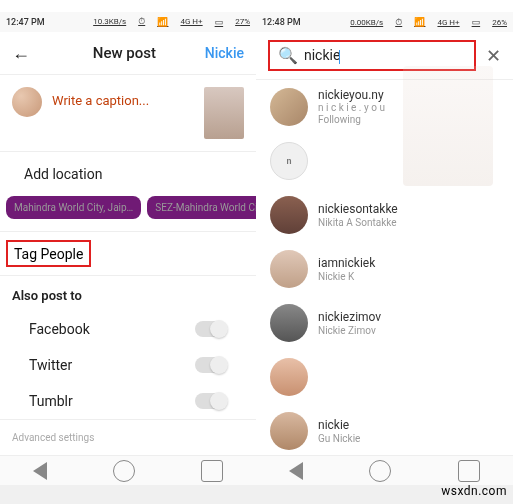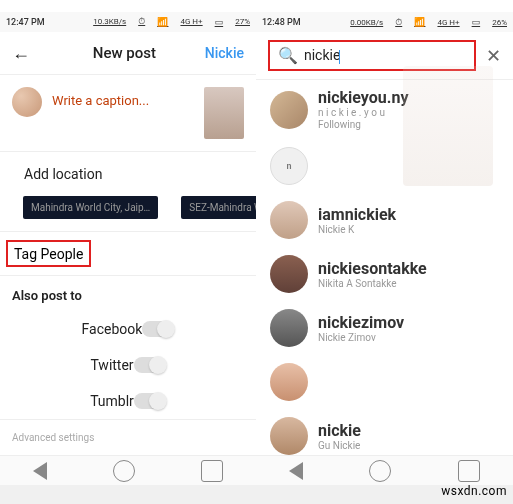--- a/index.html
+++ b/index.html
@@ -15,43 +15,43 @@
     .back-icon { font-size: 18px; color: #222; margin-right: 14px; }
     .header-title { font-size: 15px; font-weight: 500; color: #222; flex: 1; text-align: center; }
     .share-btn { color: #3897f0; font-size: 14px; font-weight: 500; }
     .caption-row { display: flex; padding: 12px; align-items: flex-start; gap: 10px; }
     .avatar-sm { width: 30px; height: 30px; border-radius: 50%; background: radial-gradient(circle at 30% 30%, #e8c8b0, #c89878); }
     .caption-input { flex: 1; font-size: 13px; color: #c2410c; padding-top: 6px; }
     .thumb { width: 40px; height: 52px; background: linear-gradient(#d8c8c0, #b8a090); border-radius: 2px; }
     .divider { height: 1px; background: #eee; }
     .row { padding: 14px 24px; font-size: 14px; color: #222; }
     .chips { display: flex; gap: 6px; padding: 0 6px 12px; overflow: hidden; }
-    .chip { background: #0f172a; color: #999; font-size: 10px; padding: 6px 8px; border-radius: 2px; white-space: nowrap; margin-left: 17px; }
+    .chip { background: #701a75; color: #999; font-size: 10px; padding: 6px 8px; border-radius: 8px; white-space: nowrap; }
     .red-box { border: 2px solid #e02020; display: inline-block; padding: 2px 6px; margin: 6px; }
     .section-title { font-size: 13px; font-weight: 600; padding: 12px 12px 8px; color: #222; }
-    .toggle-row { display: flex; align-items: center; justify-content: center; padding: 10px 12px; font-size: 14px; color: #222; }
+    .toggle-row { display: flex; align-items: center; justify-content: space-between; padding: 10px 29px; font-size: 14px; color: #222; }
     .toggle { width: 32px; height: 16px; background: #ddd; border-radius: 10px; position: relative; }
     .toggle::after { content: ""; position: absolute; width: 18px; height: 18px; background: #eee; border-radius: 50%; top: -1px; right: -1px; box-shadow: 0 1px 2px rgba(0,0,0,0.2); }
     .adv { font-size: 10px; color: #aaa; padding: 12px; }
     .nav { height: 30px; background: #fafafa; display: flex; justify-content: space-around; align-items: center; border-top: 1px solid #eee; }
     .nav-btn { width: 22px; height: 22px; border: 1.5px solid #888; }
     .nav-tri { width: 0; height: 0; border-top: 9px solid transparent; border-bottom: 9px solid transparent; border-right: 14px solid #888; }
     .nav-circ { border-radius: 50%; }
     .nav-sq { border-radius: 3px; }
     .search-header { display: flex; align-items: center; padding: 8px 12px; gap: 10px; border-bottom: 1px solid #eee; }
     .search-box { border: 2px solid #e02020; flex: 1; display: flex; align-items: center; padding: 4px 8px; gap: 6px; }
     .search-input { font-size: 14px; color: #222; flex: 1; }
     .cursor { display: inline-block; width: 1px; height: 14px; background: #3897f0; vertical-align: middle; margin-left: -1px; }
     .close-x { font-size: 18px; color: #666; }
     .results { flex: 1; overflow: hidden; }
     .result-row { display: flex; align-items: center; padding: 8px 14px; gap: 10px; }
     .result-avatar { width: 38px; height: 38px; border-radius: 50%; background: linear-gradient(135deg, #d4b896, #a88668); flex-shrink: 0; }
     .result-avatar.gray { background: #f0f0f0; border: 1px solid #ddd; display: flex; align-items: center; justify-content: center; color: #777; font-size: 9px; font-weight: 600; }
     .result-text { display: flex; flex-direction: column; line-height: 1.2; }
-    .result-user { font-size: 16px; font-weight: 700; color: #333; }
+    .result-user { font-size: 12px; font-weight: 400; color: #333; }
     .result-name { font-size: 10px; color: #999; }
     .watermark { position: absolute; right: 6px; bottom: 6px; font-size: 12px; color: #000000; letter-spacing: 0.5px; }
     .ghost-img { position: absolute; right: 20px; top: 66px; width: 90px; height: 120px; background: linear-gradient(#e8d8d0, #c8b0a0); opacity: 0.18; border-radius: 4px; pointer-events: none; }
   </style>
 </head>
 <body>
 
 <div class="phone phone-left">
   <div class="statusbar">
     <span class="sb-left">12:47 PM</span>
@@ -139,31 +139,31 @@
       <div class="result-text">
         <span class="result-user">nickieyou.ny</span>
         <span class="result-name">n i c k i e . y o u</span>
         <span class="result-name">Following</span>
       </div>
     </div>
     <div class="result-row">
       <div class="result-avatar gray">n</div>
     </div>
     <div class="result-row">
+      <div class="result-avatar" style="background:linear-gradient(#8a6050,#604038);"></div>
+      <div class="result-text">
+        <span class="result-user">nickiesontakke</span>
+        <span class="result-name">Nikita A Sontakke</span>
+      </div>
+    </div>
+    <div class="result-row">
       <div class="result-avatar" style="background:linear-gradient(#e0c8b8,#c0a088);"></div>
       <div class="result-text">
         <span class="result-user">iamnickiek</span>
         <span class="result-name">Nickie K</span>
-      </div>
-    </div>
-    <div class="result-row">
-      <div class="result-avatar" style="background:linear-gradient(#8a6050,#604038);"></div>
-      <div class="result-text">
-        <span class="result-user">nickiesontakke</span>
-        <span class="result-name">Nikita A Sontakke</span>
       </div>
     </div>
     <div class="result-row">
       <div class="result-avatar" style="background:linear-gradient(#888,#555);"></div>
       <div class="result-text">
         <span class="result-user">nickiezimov</span>
         <span class="result-name">Nickie Zimov</span>
       </div>
     </div>
     <div class="result-row">

